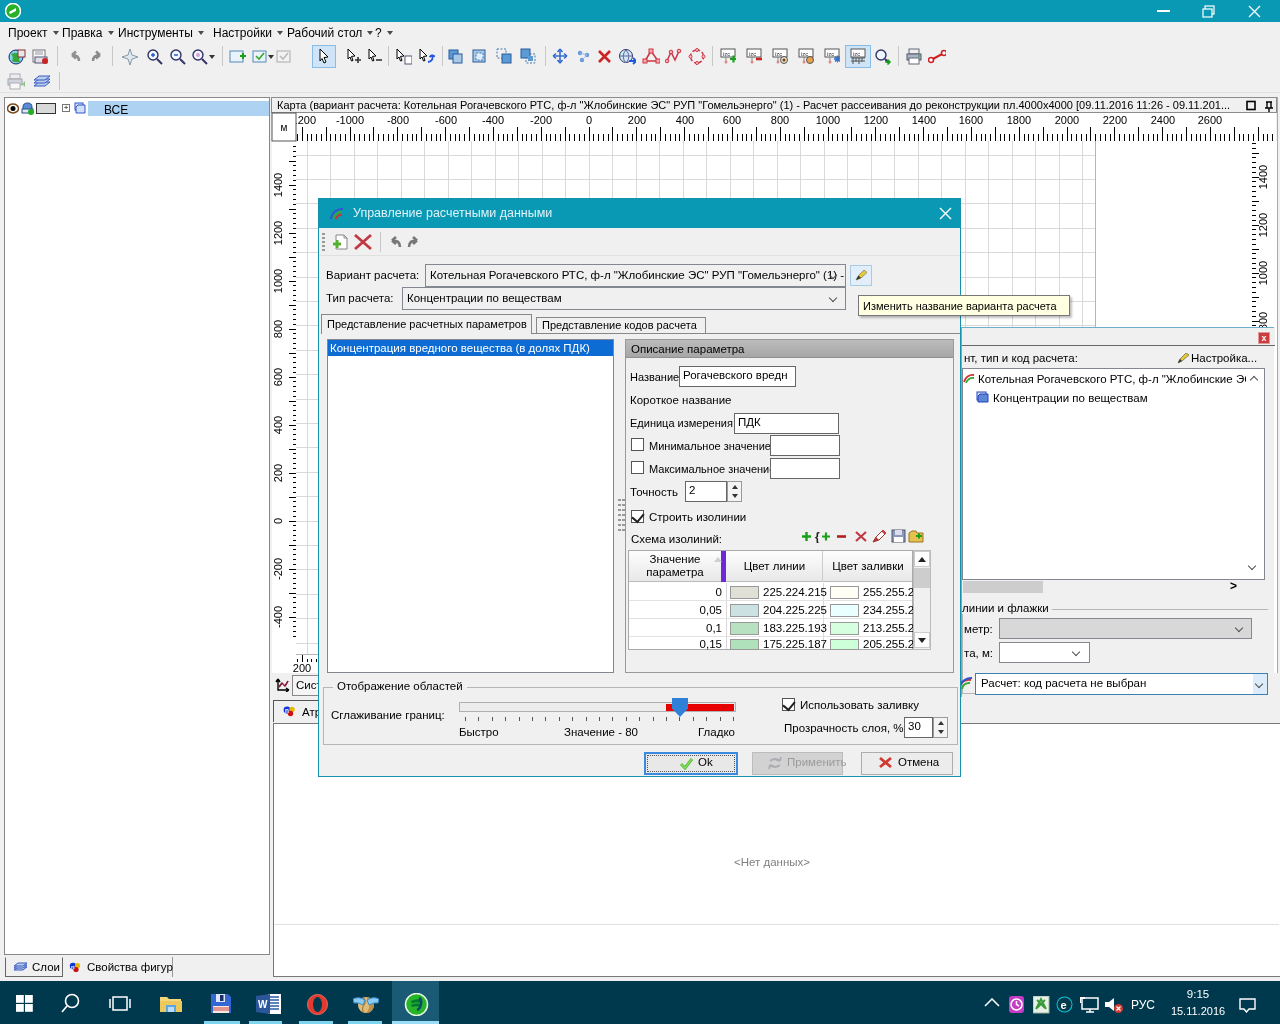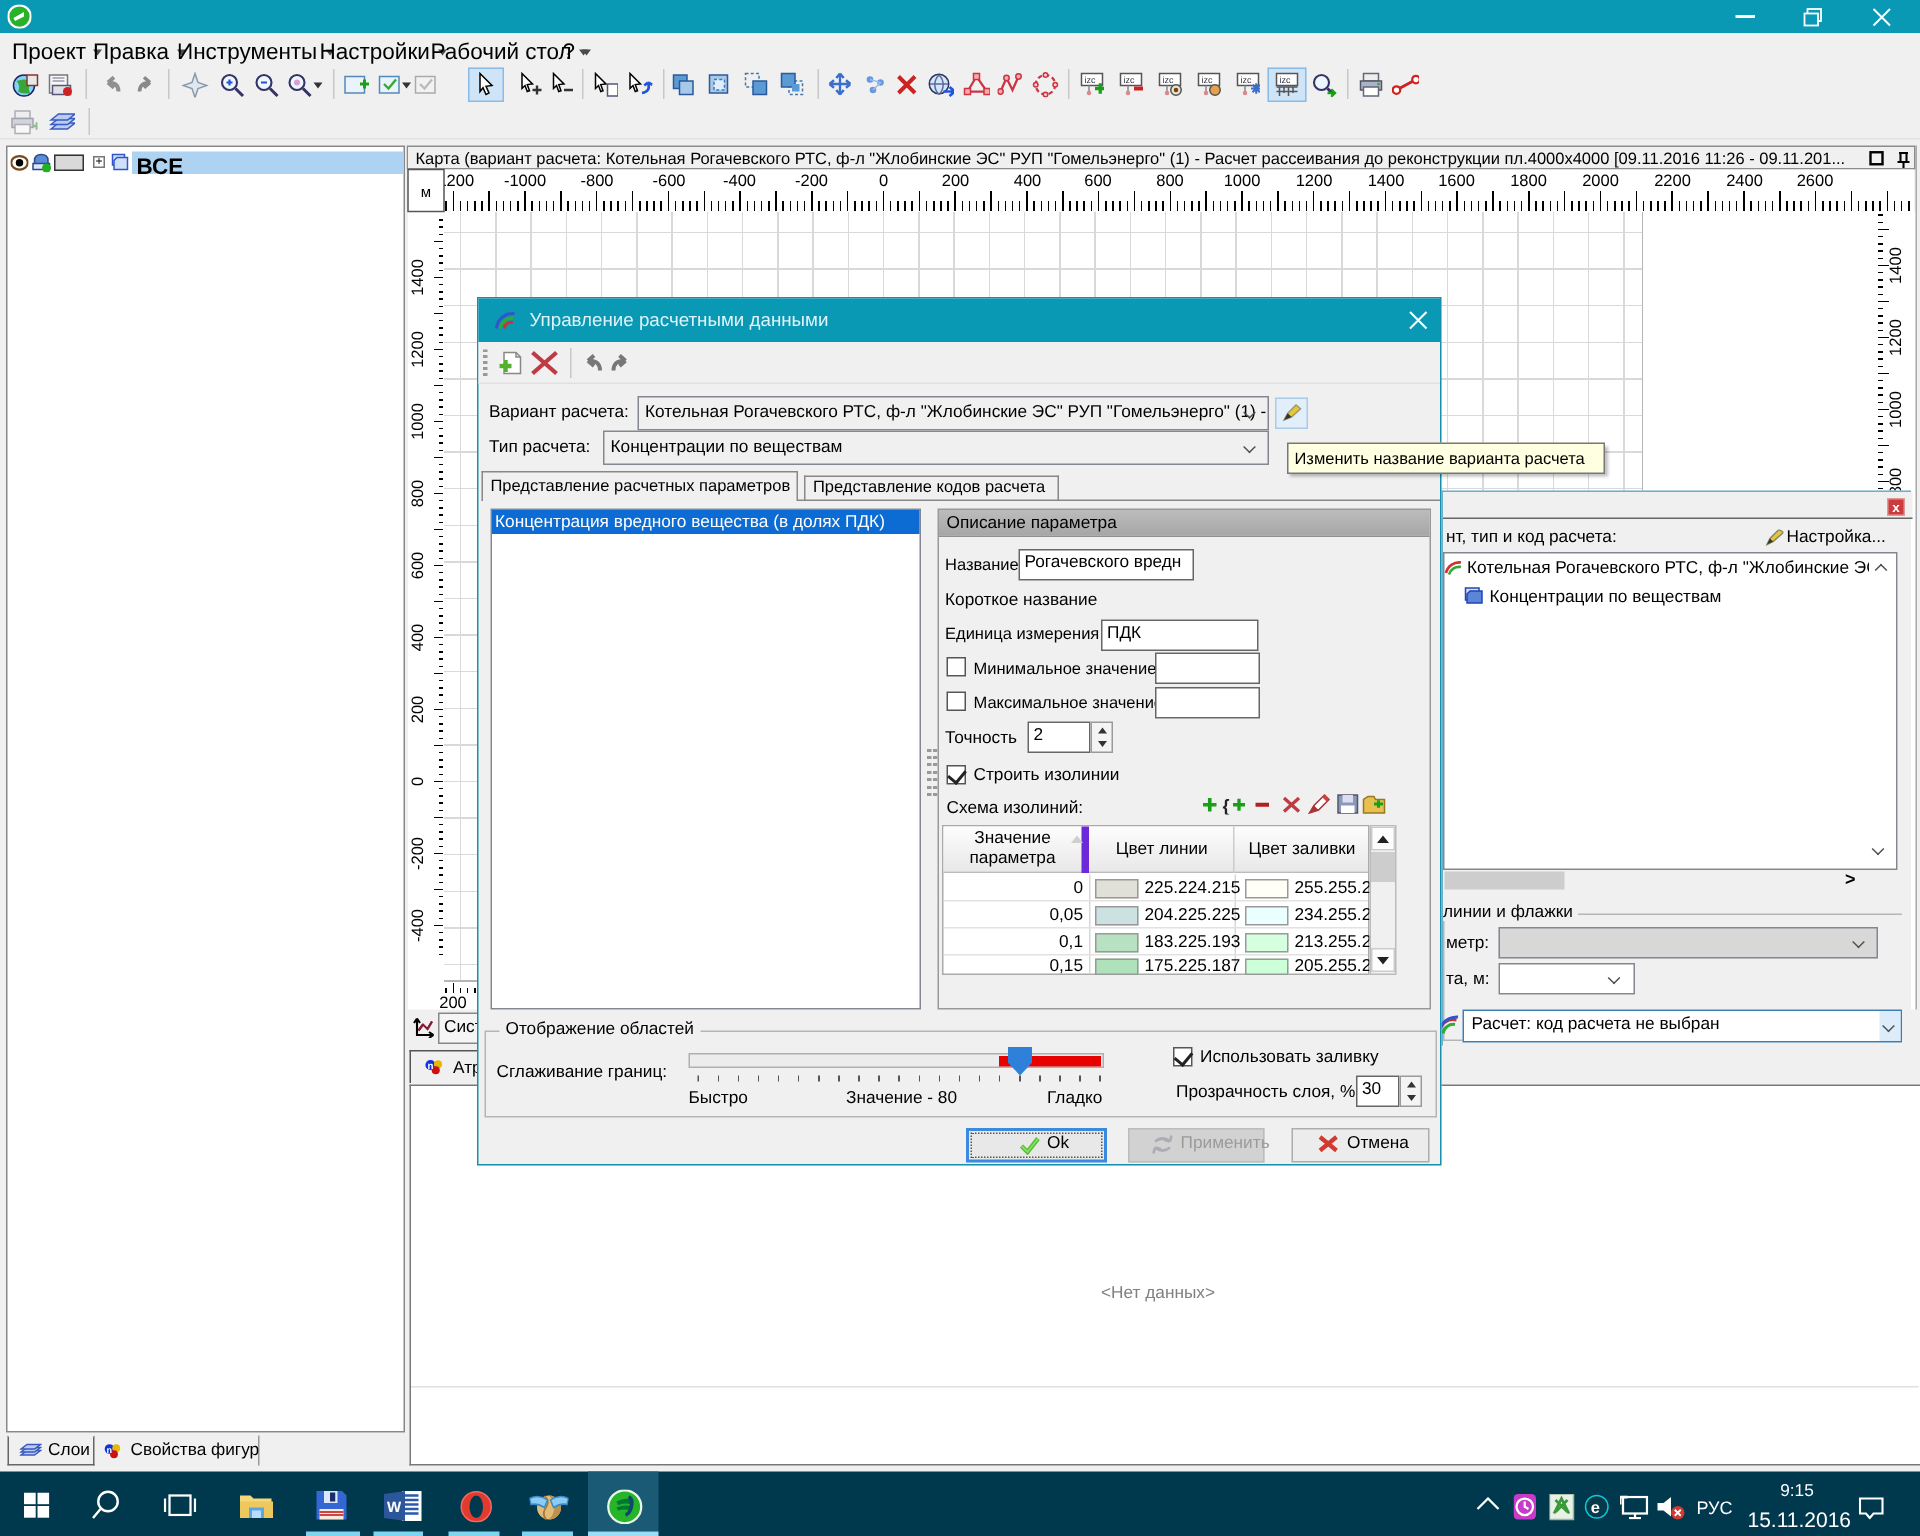--- a/index.html
+++ b/index.html
@@ -1,19 +1,19 @@
 <!DOCTYPE html>
 <html><head><meta charset="utf-8"><style>
 *{margin:0;padding:0;box-sizing:border-box}
 html,body{width:1280px;height:1024px;overflow:hidden}
 body{font-family:"Liberation Sans",sans-serif;font-size:11.5px;color:#000;background:#f0f0f0;position:relative}
 .abs{position:absolute}
 #titlebar{position:absolute;left:0;top:0;width:1280px;height:22px;background:#0999b4;color:#fff}
 #titlebar .txt{position:absolute;left:26px;top:4px;font-size:12px;white-space:nowrap;letter-spacing:.12px}
-#menubar{position:absolute;left:0;top:22px;width:1280px;height:21px;background:#f0f0f0;font-size:15px}
+#menubar{position:absolute;left:0;top:22px;width:1280px;height:21px;background:#f0f0f0;font-size:12px}
 .mi{position:absolute;top:4px;white-space:nowrap}
 .mi:after{content:"";display:inline-block;width:0;height:0;border-left:3.5px solid transparent;border-right:3.5px solid transparent;border-top:4px solid #4a4a4a;margin-left:5px;vertical-align:2px}
 #toolbar1{position:absolute;left:0;top:43px;width:1280px;height:27px;background:#f0f0f0}
 #toolbar2{position:absolute;left:0;top:70px;width:1280px;height:23px;background:#f0f0f0;border-bottom:1px solid #e2e2e2}
 .tsep{position:absolute;top:3px;width:1px;height:20px;background:#c8c8c8}
 .ic{position:absolute;top:5px;width:18px;height:17px;font-size:13px;line-height:17px;text-align:center}
 .selbtn{position:absolute;top:2px;width:24px;height:23px;background:#cfe4f7;border:1px solid #88bce8}
 svg{display:block}
 .cb{position:absolute;width:13px;height:13px;background:#fff;border:1px solid #555}
 .cb.ck:after{content:"";position:absolute;left:2px;top:0px;width:6px;height:9px;border:solid #222;border-width:0 2px 2px 0;transform:rotate(40deg)}
@@ -261,21 +261,21 @@
         <path d="M2 13 L7 9 L18 9 L13 13 Z"></path>
         <path d="M2 10 L7 6 L18 6 L13 10 Z"></path>
         <path d="M2 7 L7 3 L18 3 L13 7 Z"></path>
       </g>
     </svg>
  <div class="tsep" style="left:59px;top:2px;height:18px"></div>
 </div>
 
 <div id="leftpanel" class="abs" style="left:4px;top:97px;width:266px;height:858px;background:#fff;border:1px solid #888"></div>
 <div class="abs" style="left:88px;top:101px;width:181px;height:15px;background:#aed2f2"></div>
-<div class="abs" style="left:91px;top:103px;font-weight:bold;font-size:15px">ВСЕ</div>
+<div class="abs" style="left:104px;top:103px;font-weight:normal;font-size:12px">ВСЕ</div>
 
 <svg class="abs" style="left:7px;top:103px" width="12" height="11">
     <ellipse cx="6" cy="5.5" rx="5.5" ry="4.5" fill="#fff" stroke="#7a4a1e" stroke-width="1.5"></ellipse>
     <circle cx="6" cy="5.5" r="2.5" fill="#000"></circle>
   </svg>
 <svg class="abs" style="left:21px;top:102px" width="13" height="13">
     <path d="M2 5 Q2 1 6.5 1 Q11 1 11 5 L11 8 L2 8 Z" fill="#5b8dd6" stroke="#2a4a8a"></path>
     <rect x="1" y="7" width="11" height="4" fill="#dce8f8" stroke="#2a4a8a"></rect>
     <circle cx="10" cy="10" r="3" fill="#22b022"></circle>
   </svg>
@@ -705,17 +705,17 @@
       <path d="M10 12 v3 M6 15 h8" stroke="#fff" stroke-width="1.5"></path>
       <path d="M0 1 v5 M0 1 h5" stroke="#fff" stroke-width="2"></path>
     </svg>
  <svg class="abs" style="left:1104px;top:16px" width="20" height="17">
       <path d="M1 5 h4 l5 -4 v13 l-5 -4 h-4 Z" fill="#fff"></path>
       <circle cx="14.5" cy="11.5" r="4.5" fill="#d03a30"></circle>
       <path d="M12.5 9.5 l4 4 M16.5 9.5 l-4 4" stroke="#fff" stroke-width="1.2"></path>
     </svg>
  <div class="abs" style="left:1131px;top:17px;color:#fff;font-size:12px">РУС</div>
  <div class="abs" style="left:1165px;top:7px;width:66px;color:#fff;font-size:11.5px;text-align:center">9:15</div>
- <div class="abs" style="left:1165px;top:24px;width:66px;color:#fff;font-size:14px;">15.11.2016</div>
+ <div class="abs" style="left:1165px;top:24px;width:66px;color:#fff;font-size:11px;text-align:center">15.11.2016</div>
  <svg class="abs" style="left:1239px;top:17px" width="17" height="15">
       <path d="M1 1 h15 v10 h-6 l-2.5 3 l-2.5 -3 h-4 Z" fill="none" stroke="#fff" stroke-width="1.4"></path>
     </svg>
 </div>
 
 </body></html>

